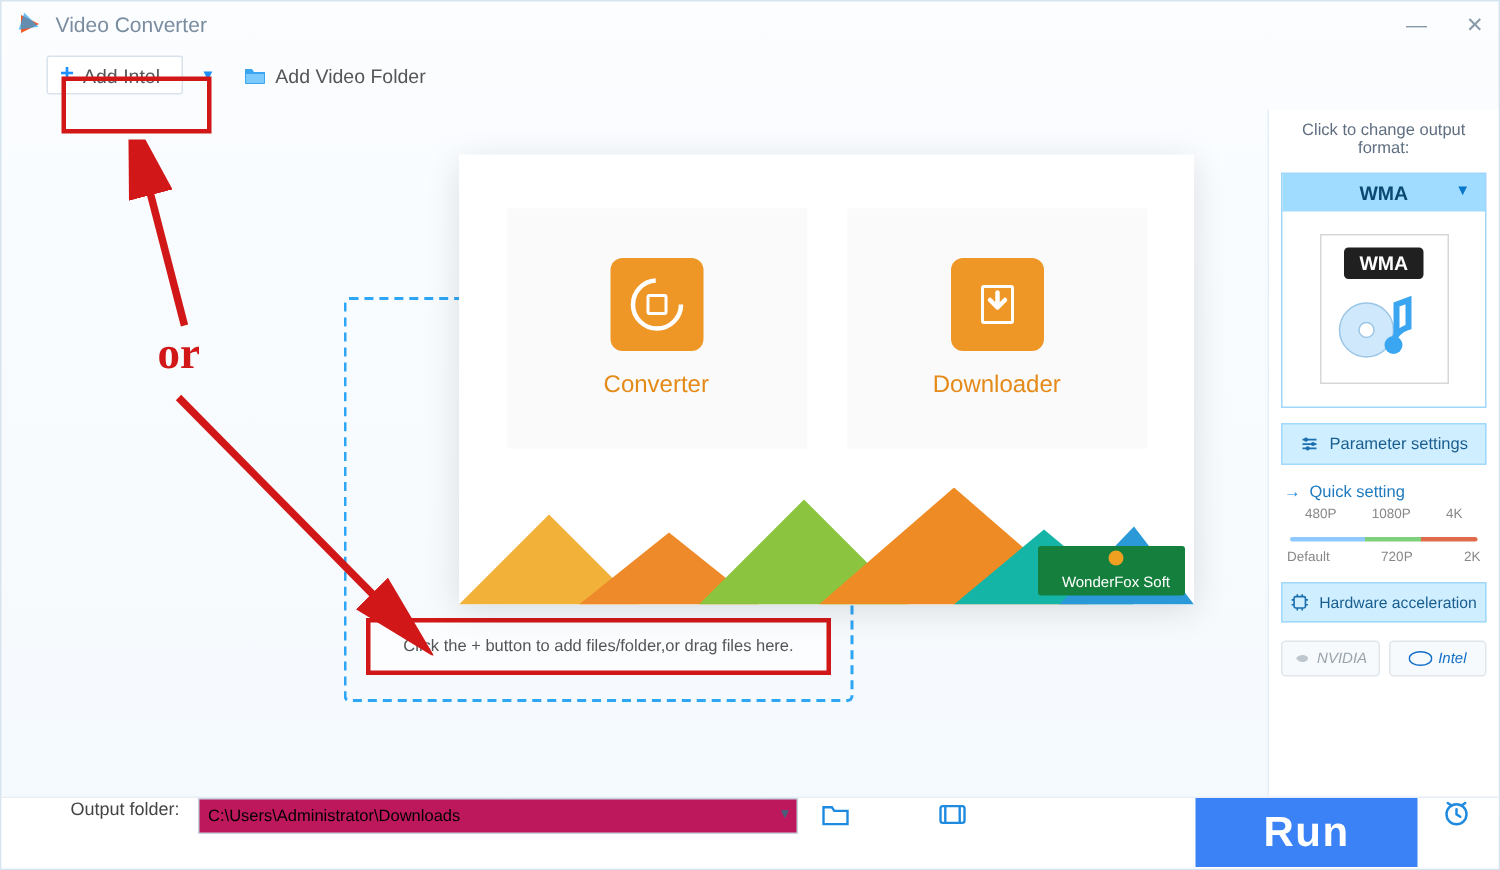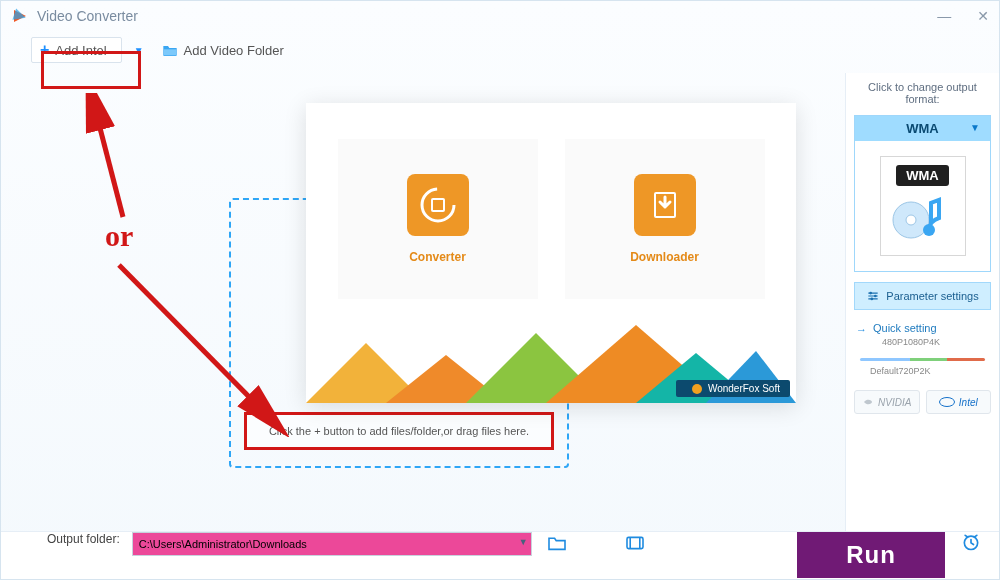--- a/index.html
+++ b/index.html
@@ -21,53 +21,53 @@
   .folder-icon-svg { width:16px; height:14px; }
   
   .main { position:relative; display:flex; height:470px; }
   .center { position:relative; flex:1; }
   .dropzone { position:absolute; left:228px; top:125px; width:340px; height:270px; border:2px dashed #2ea6f6; border-radius:4px; }
   .drop-hint { position:absolute; left:50%; transform:translateX(-50%); bottom:16px; width:310px; text-align:center; font-size:11px; color:#555; border:3px solid #d11717; padding:10px 6px; background:rgba(255,255,255,.6); }
   
   .welcome { position:absolute; left:305px; top:30px; width:490px; height:300px; background:#fff; box-shadow:0 4px 22px rgba(0,0,0,.12); }
   .welcome-tiles { display:flex; justify-content:space-around; padding:36px 18px 0 18px; }
   .tile { width:200px; height:160px; background:#fafafa; display:flex; flex-direction:column; align-items:center; justify-content:center; gap:14px; cursor:pointer; }
-  .tile .orange { color:#e48a18; font-size:12px; font-weight:700; }
+  .tile .orange { color:#e48a18; font-size:16px; font-weight:400; }
   .tile-icon { width:62px; height:62px; background:#ee9726; border-radius:8px; display:flex; align-items:center; justify-content:center; color:#fff; }
   .triangles { position:absolute; left:0; right:0; bottom:0; height:78px; }
-  .wf-badge { position:absolute; right:6px; bottom:6px; background:#0c4a6e; color:#fff; font-size:10px; padding:3px 10px 3px 16px; border-radius:2px; display:flex; align-items:center; gap:6px; }
+  .wf-badge { position:absolute; right:6px; bottom:6px; background:#15803d; color:#fff; font-size:10px; padding:3px 10px 3px 16px; border-radius:2px; display:flex; align-items:center; gap:6px;flex-direction:column; }
   .wf-dot { width:10px; height:10px; background:#f0a020; border-radius:50%; display:inline-block; }
   
   .right { width:154px; background:#fff; border-left:1px solid #e6eef6; padding:8px 8px 0 8px; display:flex; flex-direction:column; gap:10px; font-size:11px; color:#444; }
   .right .hint { text-align:center; color:#5f6e80; font-size:11px; }
   .format-card { border:1px solid #9fd7fb; background:#fff; }
   .format-head { background:#9fdcff; color:#0a4a72; font-weight:600; text-align:center; padding:5px 4px; position:relative; font-size:13px; }
   .format-head .chev { position:absolute; right:10px; top:6px; color:#0a78c9; font-size:10px; }
   .format-body { height:130px; display:flex; align-items:center; justify-content:center; }
   .wma-tile { width:86px; height:100px; border:1px solid #d7d7d7; background:#fff; display:flex; flex-direction:column; align-items:center; }
   .wma-tile .lab { background:#202020; color:#fff; font-size:13px; font-weight:600; padding:3px 10px; border-radius:3px; margin-top:8px; }
   .gear-btn { background:#cfeeff; border:1px solid #a2d8fb; padding:6px 4px; text-align:center; font-size:11px; color:#1a5e8f; cursor:pointer; display:flex; align-items:center; justify-content:center; gap:6px; }
   .quick-setting { padding:2px 2px 0 2px; }
   .quick-setting .qtitle { color:#1f7bbf; font-size:11px; display:flex; align-items:center; gap:6px; }
   .qtrack { margin-top:14px; position:relative; height:30px; }
   .qline { position:absolute; left:4px; right:4px; top:10px; height:3px; background:linear-gradient(to right, #8fc7ff 0%, #8fc7ff 40%, #7fd07b 40%, #7fd07b 70%, #e06b4a 70%, #e06b4a 100%); border-radius:2px; }
-  .qlabels-top, .qlabels-bottom { position:absolute; left:0; right:0; display:flex; font-size:9px; color:#888;margin-left:12px; }
+  .qlabels-top, .qlabels-bottom { position:absolute; left:0; right:0; display:flex; justify-content:space-between; font-size:9px; color:#888; }
   .qlabels-top { top:-11px; padding:0 14px; }
   .qlabels-bottom { top:18px; padding:0 2px; }
   .hw-btn { background:#cfeeff; border:1px solid #a2d8fb; padding:6px 4px; text-align:center; font-size:10.5px; color:#1a5e8f; cursor:pointer; display:flex; align-items:center; justify-content:center; gap:6px; }
   .gpu-row { display:flex; justify-content:space-between; gap:6px; margin-top:2px; }
   .chip { flex:1; border:1px solid #e0e6ec; background:#f7fafc; text-align:center; font-size:10px; color:#9aa3ac; padding:5px 2px; border-radius:3px; display:flex; align-items:center; justify-content:center; gap:4px;font-style:italic; }
   .chip.intel { color:#1470c9; }
   
   .bottombar { position:absolute; left:0; right:0; bottom:0; height:48px; background:#fff; border-top:1px solid #e6eef6; display:flex; align-items:flex-start; padding:0 14px 0 46px; gap:12px; font-size:12px; color:#444; }
-  .path-input { width:400px; height:24px; border:1px solid #c8d2dd; font-size:11px; padding:2px 18px 2px 6px; background:#ec4899; }
+  .path-input { width:400px; height:24px; border:1px solid #c8d2dd; font-size:11px; padding:2px 18px 2px 6px; background:#be185d; }
   .path-wrap { position:relative; }
   .path-wrap .dd { position:absolute; right:4px; top:5px; font-size:9px; color:#47617d; }
   .ico-btn { width:26px; height:22px; display:flex; align-items:center; justify-content:center; color:#1f8be0; cursor:pointer; }
-  .run-btn { margin-left:auto; width:148px; height:46px; background:#701a75; color:#fff; font-size:24px; font-weight:700; display:flex; align-items:center; justify-content:center; cursor:pointer; letter-spacing:1px; }
+  .run-btn { margin-left:auto; width:148px; height:46px; background:#3b82f6; color:#fff; font-size:28px; font-weight:700; display:flex; align-items:center; justify-content:center; cursor:pointer; letter-spacing:1px; }
   .clock-btn { width:28px; color:#1f8be0; font-size:18px; text-align:center; cursor:pointer; }
   
   .anno-or { position:absolute; left:104px; top:218px; color:#d11717; font-family:"Times New Roman", serif; font-size:30px; font-weight:700; }
   .arrow { position:absolute; pointer-events:none; }
 </style>
 </head>
 <body>
 
 <div class="window">
 
@@ -182,20 +182,27 @@
             <span>1080P</span>
             <span>4K</span>
           </div>
           <div class="qline"></div>
           <div class="qlabels-bottom">
             <span>Default</span>
             <span>720P</span>
             <span>2K</span>
           </div>
         </div>
+      </div>
+      <div class="hw-btn">
+        <svg width="13" height="13" viewBox="0 0 24 24">
+            <rect x="5" y="5" width="14" height="14" rx="2" fill="none" stroke="#1a6fae" stroke-width="2"></rect>
+            <path d="M9 2v3M15 2v3M9 19v3M15 19v3M2 9h3M2 15h3M19 9h3M19 15h3" stroke="#1a6fae" stroke-width="2"></path>
+          </svg>
+        <span>Hardware acceleration</span>
       </div>
       <div class="gpu-row">
         <div class="chip">
           <svg width="12" height="12" viewBox="0 0 24 24">
               <path d="M4 12c6-8 16-4 16 0s-10 8-16 0z" fill="#bfc7ce"></path>
             </svg>
           <span>NVIDIA</span>
         </div>
         <div class="chip intel">
           <svg width="16" height="10" viewBox="0 0 32 20">

